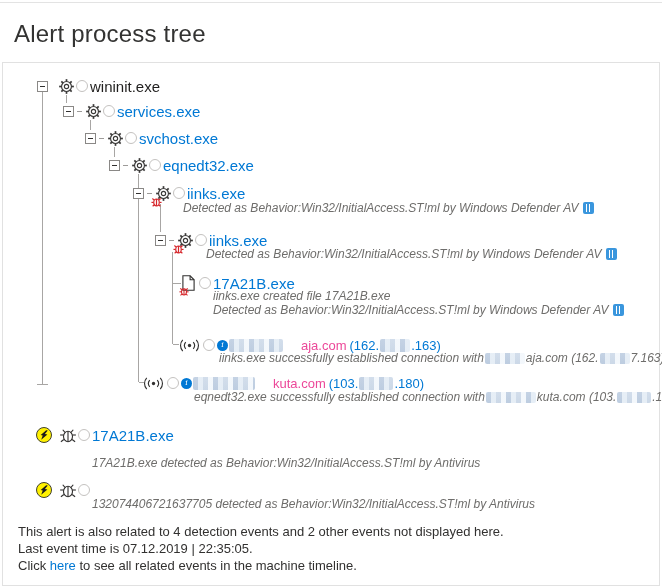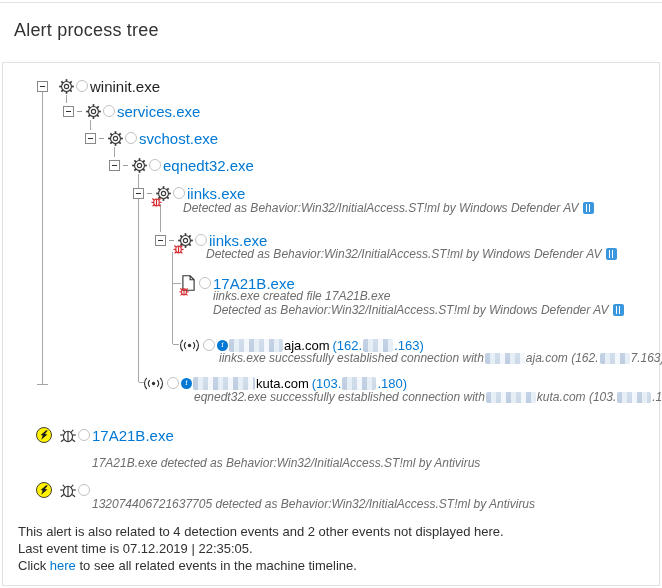--- a/index.html
+++ b/index.html
@@ -5,21 +5,21 @@
   html,body{margin:0;padding:0;}
   body{
     width:662px;height:588px;position:relative;overflow:hidden;
     background:#ffffff;
     font-family:"Liberation Sans","DejaVu Sans",sans-serif;
     color:#201f1e;
   }
   .abs{position:absolute;}
   .hairline{background:#e3e3e3;height:1px;}
   .page-title{
-    left:14px;top:20px;font-size:18px;color:#333332;letter-spacing:.2px;
+    left:14px;top:20px;font-size:24px;color:#333332;letter-spacing:.2px;
   }
   .tree-box{
     left:2px;top:62px;width:656px;height:522px;
     border:1px solid #e1e1e1;background:#fff;
   }
   .line{background:#a8a6a4;}
   
   .prow{position:absolute;display:flex;align-items:center;height:18px;white-space:nowrap;}
   .expander{
     width:11px;height:11px;border:1px solid #8a8886;background:#fff;
@@ -70,21 +70,21 @@
   .blur-patch{
     display:inline-block;height:13px;border-radius:2px;flex:0 0 auto;
     background:
       repeating-linear-gradient(90deg,rgba(120,150,190,.35) 0 5px,rgba(230,238,246,.9) 5px 10px,rgba(170,190,215,.4) 10px 15px,rgba(244,248,252,.95) 15px 20px),
       linear-gradient(#eef3f9,#e2eaf2);
     filter:blur(.7px);
     margin:0 1px;
   }
   .blur-sm{height:11px;}
   .net-label{font-size:13px;white-space:nowrap;display:flex;align-items:center;}
-  .net-dark{color:#000000;}
+  .net-dark{color:#ec4899;padding-left:17px;}
   .net-blue{color:#0078d4;cursor:pointer;}
   .footer-line{position:absolute;left:18px;font-size:13px;color:#323130;white-space:nowrap;}
   .footer-link{color:#0078d4;cursor:pointer;}
   svg{display:block;}
 </style>
 </head>
 <body>
 
 <div class="abs hairline" style="left:0;top:2px;width:662px;"></div>
 

